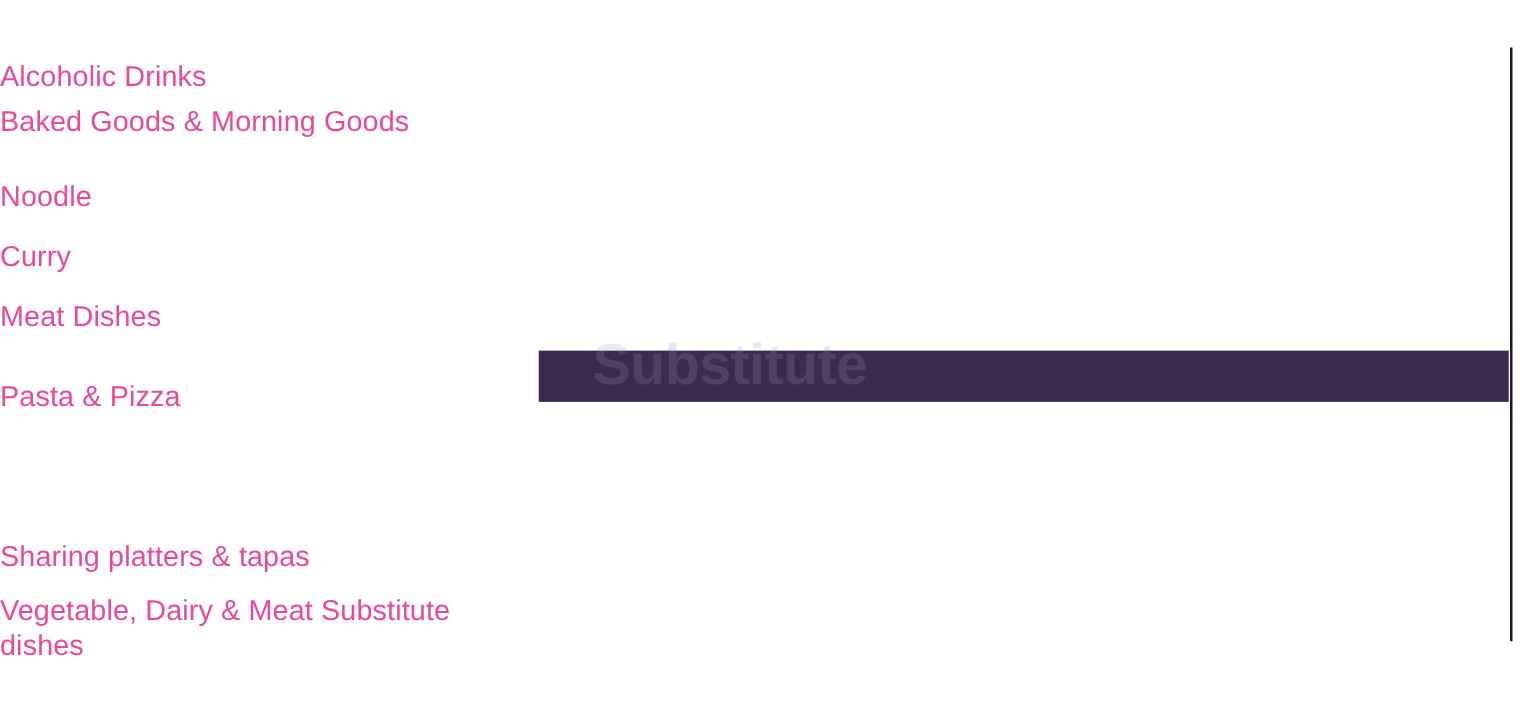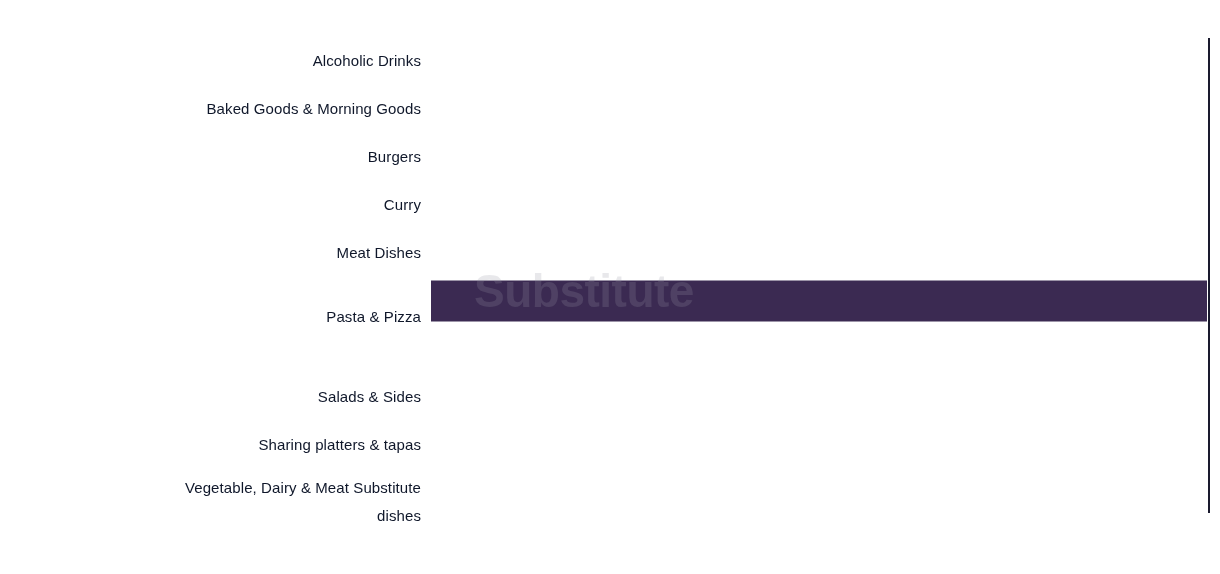--- a/index.html
+++ b/index.html
@@ -26,23 +26,23 @@
     position: absolute;
     left: 0;
     top: 0;
     width: 421px;
     height: 574px;
   }
   .cat-label {
     position: absolute;
     right: 0;
     width: 421px;
-    text-align: right;
-    color: #0f172a;
-    font-size: 15px;
+    text-align: left;
+    color: #ec4899;
+    font-size: 23px;
     line-height: 28px;
     letter-spacing: 0.1px;
     white-space: pre-line;
     transform: translateY(-50%);
   }
 
   
   .plot-area {
     position: absolute;
     left: 431px;
@@ -84,26 +84,25 @@
     white-space: nowrap;
   }
 </style>
 </head>
 <body>
 
 <div id="chart-root">
 
   <div class="cat-axis">
     <div class="cat-label" style="top:61px">Alcoholic Drinks</div>
-    <div class="cat-label" style="top:109px">Baked Goods &amp; Morning Goods</div>
-    <div class="cat-label" style="top:157px">Burgers</div>
+    <div class="cat-label" style="top:97px">Baked Goods &amp; Morning Goods</div>
+    <div class="cat-label" style="top:157px">Noodle</div>
     <div class="cat-label" style="top:253px">Meat Dishes</div>
     <div class="cat-label" style="top:205px">Curry</div>
     <div class="cat-label" style="top:317px">Pasta &amp; Pizza</div>
-    <div class="cat-label" style="top:397px">Salads &amp; Sides</div>
     <div class="cat-label" style="top:445px">Sharing platters &amp; tapas</div>
     <div class="cat-label" style="top:502px">Vegetable, Dairy &amp; Meat Substitute
 dishes</div>
   </div>
 
   <div class="plot-area">
     <div class="bar" style="top:301px; width:776px"></div>
   </div>
 
   <div class="watermark">Substitute</div>

